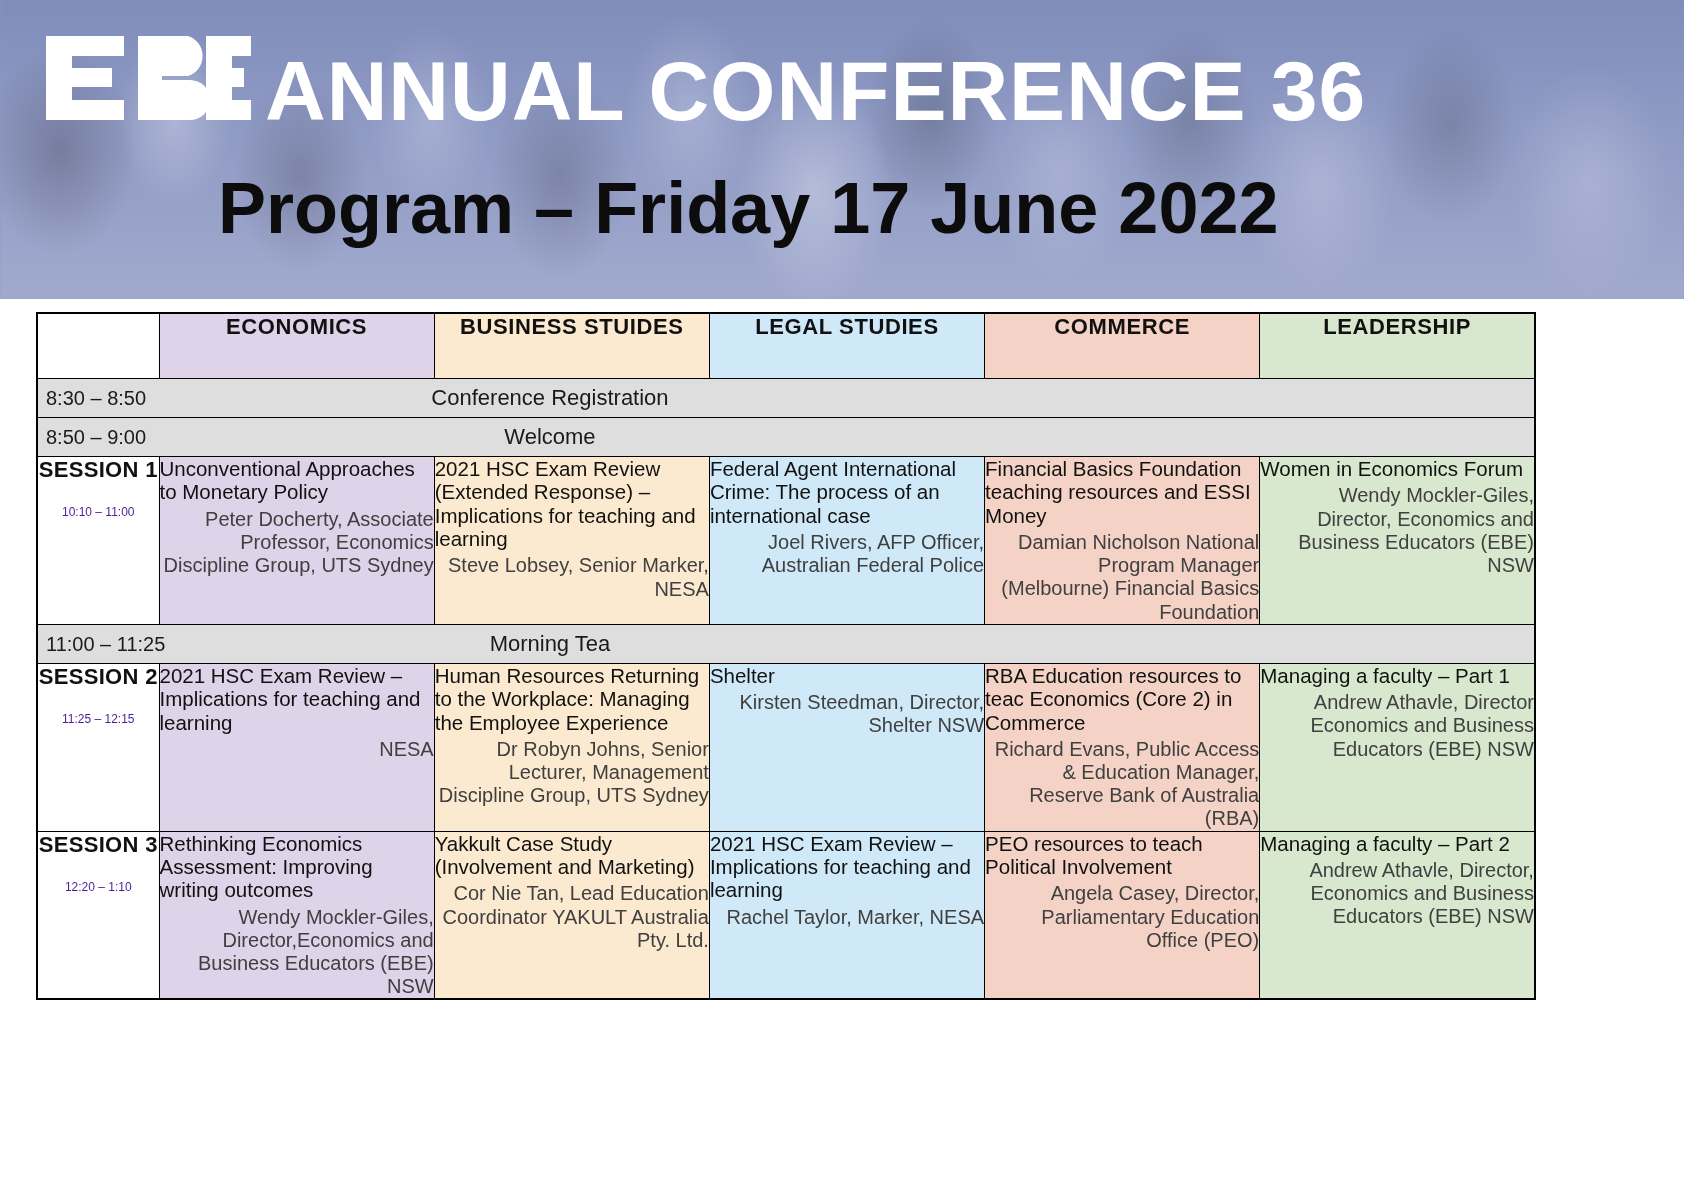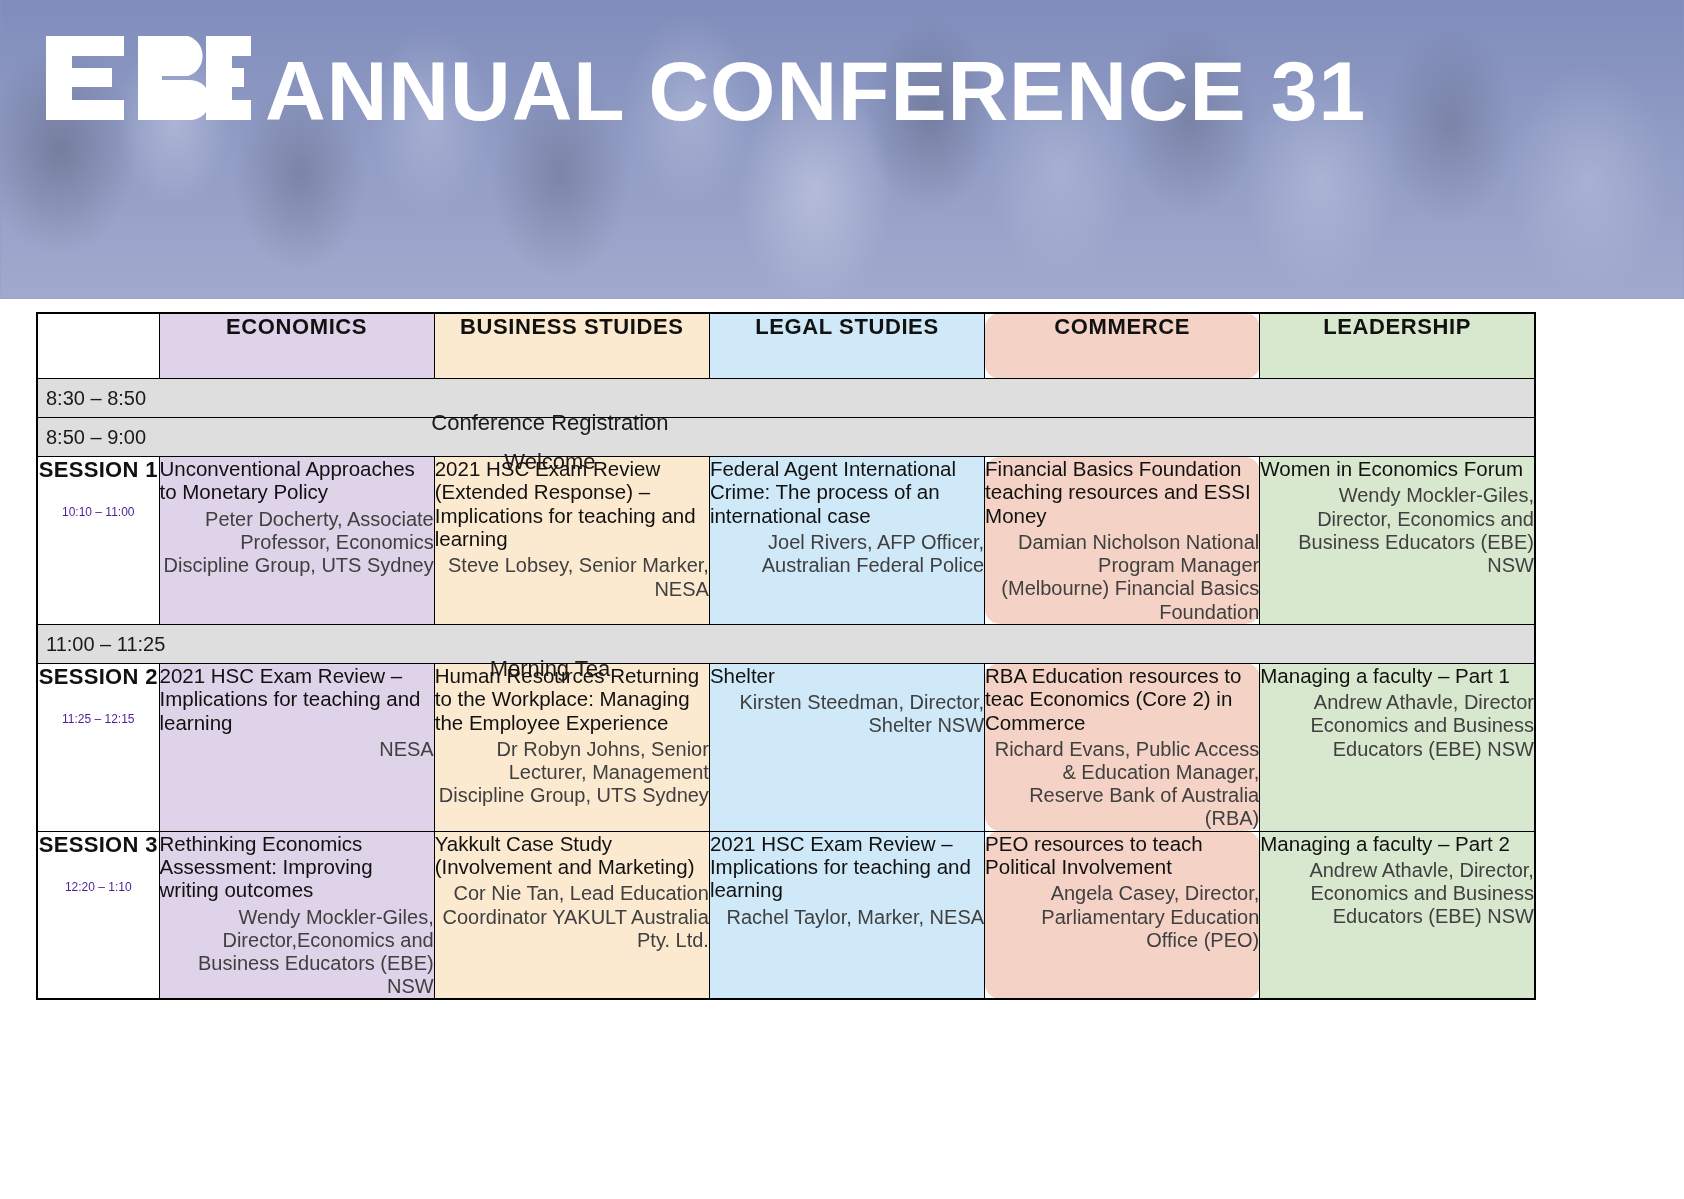--- a/index.html
+++ b/index.html
@@ -112,21 +112,21 @@
     vertical-align: middle;
     font-size: 22px;
     font-weight: bold;
     letter-spacing: .6px;
     color: #111;
   }
   .hdr-blank { background: #ffffff; }
   .bg-eco  { background: #ded3e8; }
   .bg-bus  { background: #fcead0; margin-top: 26px; }
   .bg-leg  { background: #cfe9f8; }
-  .bg-com  { background: #f4d3c6; border-radius: 15px; }
+  .bg-com  { background: #f4d3c6; }
   .bg-lead { background: #d8e8ce; }
 
   
   .band-row td {
     background: #dedede;
     height: 38px;
   }
   .band-cell {
     position: relative;
     height: 38px;
@@ -141,21 +141,20 @@
   }
   .band-label {
     position: absolute;
     left: 8px; right: 0;
     top: 50%;
     transform: translateY(-50%);
     text-align: center;
     font-size: 22px;
     color: #1a1a1a;
     padding-right: 480px;
-    margin-top: 25px;
   }
 
   
   .keynote-row td { background: #ffffff; height: 54px; }
   .keynote-cell { position: relative; height: 54px; }
   .keynote-time {
     position: absolute;
     left: 8px; top: 50%;
     transform: translateY(-50%);
     font-size: 20px;
@@ -228,22 +227,23 @@
 
           <rect x="92" y="0" width="24" height="84" fill="#ffffff"></rect>
           <path d="M112 0 h30 a21 21 0 0 1 0 40 h-30 z" fill="#ffffff"></path>
           <path d="M112 44 h32 a20 20 0 0 1 0 40 h-32 z" fill="#ffffff"></path>
 
           <rect x="160" y="0" width="26" height="84" fill="#ffffff"></rect>
           <rect x="160" y="0" width="45" height="20" fill="#ffffff"></rect>
           <rect x="160" y="32" width="38" height="19" fill="#ffffff"></rect>
           <rect x="160" y="64" width="45" height="20" fill="#ffffff"></rect>
         </svg>
-      </span><span>ANNUAL CONFERENCE 31</span>
+      </span><span>ANNUAL CONFERENCE 36</span>
     </div>
+    <div class="conf-subtitle">Program – Friday 17 June 2022</div>
   </div>
 </div>
 
 <div class="table-wrap">
   <table class="program">
     <colgroup>
       <col class="c-time">
       <col class="c-col">
         <col class="c-col">
         <col class="c-col">

